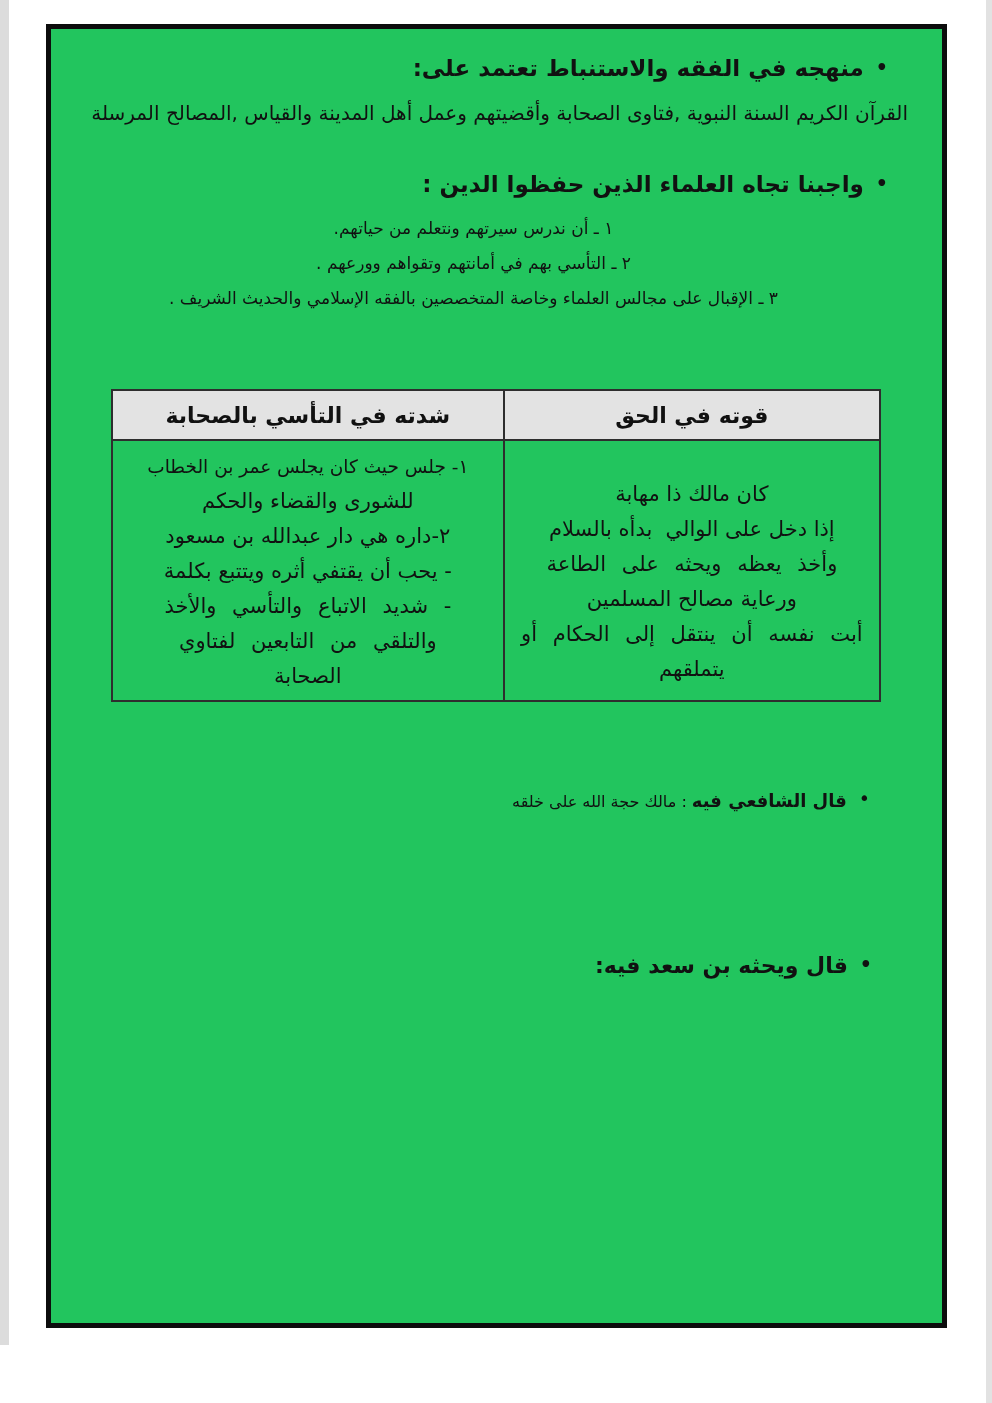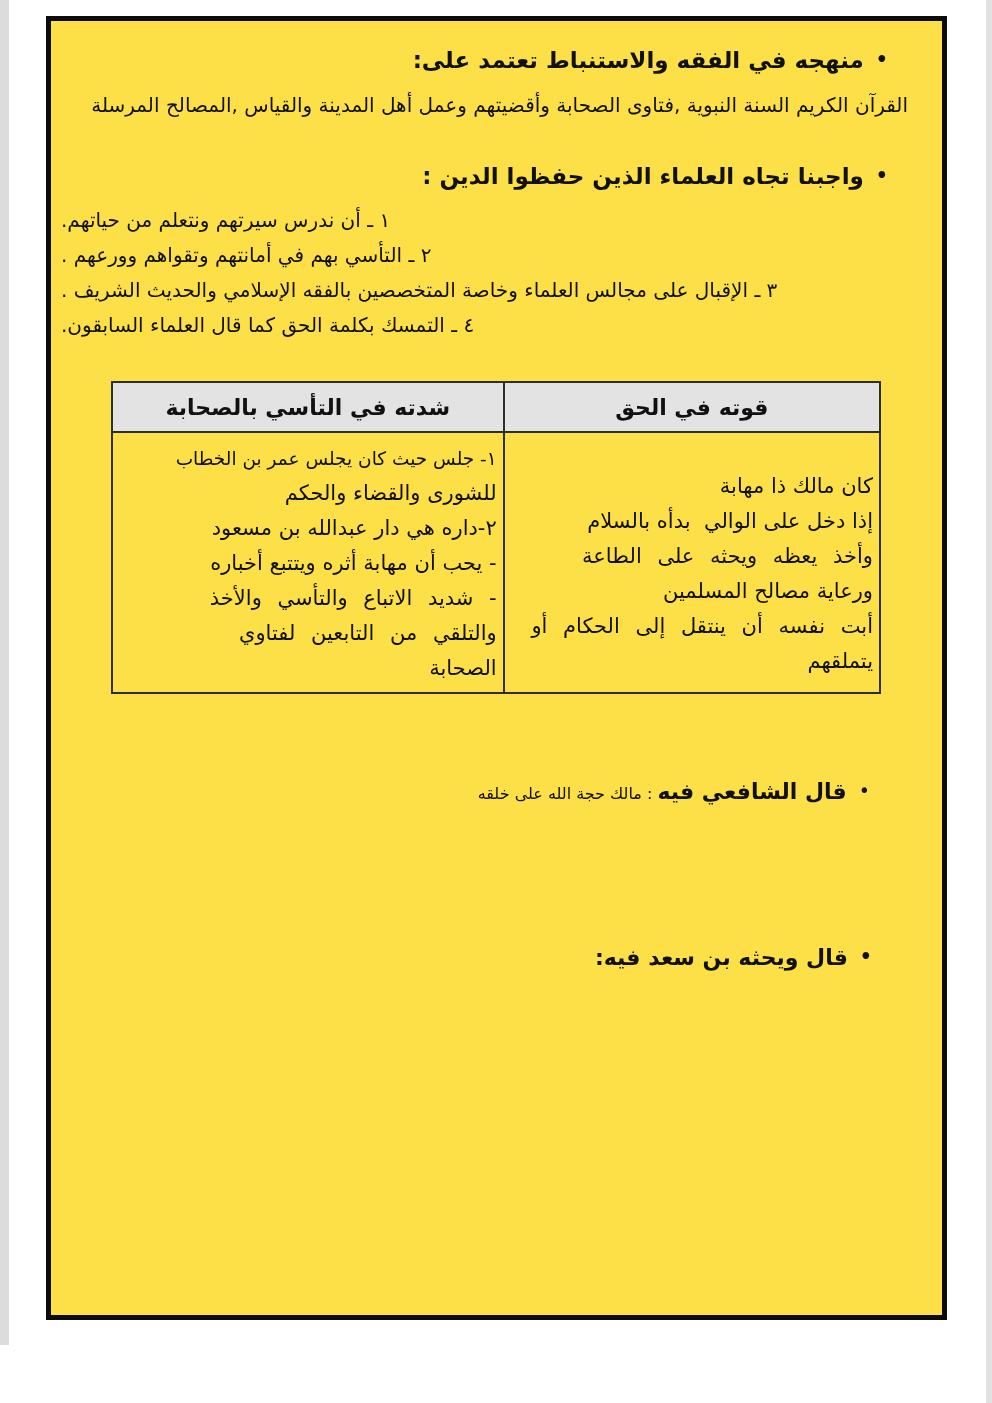--- a/index.html
+++ b/index.html
@@ -3,37 +3,37 @@
 <meta charset="utf-8">
 <style>
   html,body{margin:0;padding:0;}
   body{
     width:992px;height:1403px;background:#ffffff;position:relative;
     font-family:"DejaVu Sans", sans-serif;color:#111;overflow:hidden;
   }
   .scan-strip-left{position:absolute;left:0;top:0;width:9px;height:1345px;background:#dcdcdc;}
   .scan-strip-right{position:absolute;right:0;top:0;width:6px;height:1403px;background:#e2e2e2;}
   .frame{
-    position:absolute;left:46px;top:16px;width:891px;height:1294px;
-    border:5px solid #0c0c0c;direction:rtl;background:#fde047;
+    position:absolute;left:46px;top:24px;width:891px;height:1294px;
+    border:5px solid #0c0c0c;direction:rtl;background:#22c55e;
   }
   .abs{position:absolute;}
   .heading{font-weight:bold;font-size:23px;white-space:nowrap;}
   .bullet{display:inline-block;margin-left:12px;font-size:19px;vertical-align:2px;}
   .bodyline{font-size:20px;white-space:nowrap;}
-  .items{font-size:20px;line-height:35px;text-align:left;}
+  .items{font-size:17px;line-height:35px;text-align:center;}
   .quote-line{font-size:16px;white-space:pre-wrap;}
   .quote-body{font-size:19.5px;white-space:nowrap;}
   table.infotable{border-collapse:collapse;direction:rtl;width:770px;table-layout:fixed;}
   table.infotable th, table.infotable td{border:2px solid #2e2e2e;}
   table.infotable th{background:#e3e3e3;height:46px;font-size:22px;font-weight:bold;}
   table.infotable td{vertical-align:top;padding:8px 6px 6px 6px;height:244px;font-size:21px;line-height:35px;text-align:center;}
   .col-right{width:49%;}
   .col-left{width:51%;}
-  .cell-line{display:block;white-space:pre-wrap;text-align:right;}
+  .cell-line{display:block;white-space:pre-wrap;}
   .cell-line.small{font-size:18.5px;}
   .cell-line.wsp{word-spacing:9px;}
   .cell-pad-top{display:block;height:28px;}
 </style>
 </head>
 <body>
 
 <div class="scan-strip-left"></div>
 <div class="scan-strip-right"></div>
 
@@ -44,21 +44,20 @@
   </div>
   <div class="abs heading" style="top:142px;right:54px;">
     <span class="bullet">•</span><span>واجبنا تجاه العلماء الذين حفظوا الدين :</span>
   </div>
 
   <div class="abs bodyline" style="top:72px;right:34px;">القرآن الكريم السنة النبوية ,فتاوى الصحابة وأقضيتهم وعمل أهل المدينة والقياس ,المصالح المرسلة</div>
   <div class="abs items" style="top:182px;right:56px;left:10px;">
     <div>١ ـ أن ندرس سيرتهم ونتعلم من حياتهم.</div>
     <div>٢ ـ التأسي بهم في أمانتهم وتقواهم وورعهم .</div>
     <div>٣ ـ الإقبال على مجالس العلماء وخاصة المتخصصين بالفقه الإسلامي والحديث الشريف .</div>
-    <div>٤ ـ التمسك بكلمة الحق كما قال العلماء السابقون.</div>
   </div>
 
   <div class="abs" style="top:360px;right:61px;">
     <table class="infotable">
       <colgroup>
           <col class="col-right">
           <col class="col-left">
         </colgroup>
       <thead>
         <tr>
@@ -74,32 +73,32 @@
             <span class="cell-line">إذا دخل على الوالي  بدأه بالسلام</span>
             <span class="cell-line wsp">وأخذ يعظه ويحثه على الطاعة</span>
             <span class="cell-line">ورعاية مصالح المسلمين</span>
             <span class="cell-line wsp">أبت نفسه أن ينتقل إلى الحكام أو</span>
             <span class="cell-line">يتملقهم</span>
           </td>
           <td>
             <span class="cell-line small">١- جلس حيث كان يجلس عمر بن الخطاب</span>
             <span class="cell-line">للشورى والقضاء والحكم</span>
             <span class="cell-line">٢-داره هي دار عبدالله بن مسعود</span>
-            <span class="cell-line">- يحب أن مهابة أثره ويتتبع أخباره</span>
+            <span class="cell-line">- يحب أن يقتفي أثره ويتتبع بكلمة</span>
             <span class="cell-line wsp">- شديد الاتباع والتأسي والأخذ</span>
             <span class="cell-line wsp">والتلقي من التابعين لفتاوي</span>
             <span class="cell-line">الصحابة</span>
           </td>
         </tr>
       </tbody>
     </table>
   </div>
 
   <div class="abs" style="top:758px;right:72px;">
-    <span class="bullet">•</span><span class="heading quote-line" style="font-size:22px;">قال الشافعي فيه</span><span class="quote-line"> : مالك حجة الله على خلقه</span>
+    <span class="bullet">•</span><span class="heading quote-line" style="font-size:18px;">قال الشافعي فيه</span><span class="quote-line"> : مالك حجة الله على خلقه</span>
   </div>
 
 
   <div class="abs heading" style="top:924px;right:70px;font-size:22px;">
     <span class="bullet">•</span><span>قال ويحثه بن سعد فيه:</span>
   </div>
 
 </div>
 
 </body></html>

